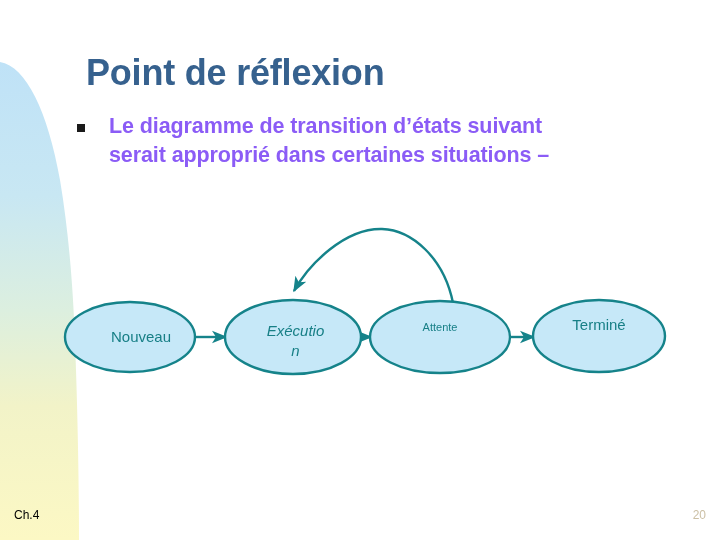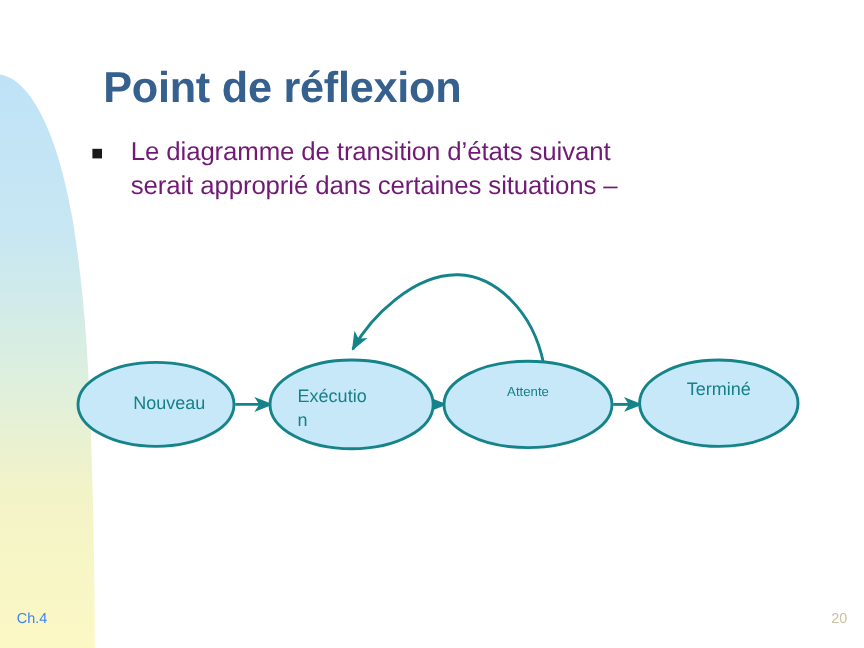--- a/index.html
+++ b/index.html
@@ -60,22 +60,22 @@
     left: 1px;
     top: 12px;
     width: 8px;
     height: 8px;
     background: #1a1a1a;
   }
   .bullet-text {
     display: block;
     margin-left: 33px;
     font-size: 21.5px;
-    font-weight: normal;
-    color: #701a75;
+    font-weight: bold;
+    color: #8b5cf6;
     line-height: 1.33;
     letter-spacing: -0.1px;
   }
 
   
   #state-diagram {
     position: absolute;
     left: 0;
     top: 0;
     width: 720px;
@@ -90,21 +90,21 @@
     line-height: 1.35;
     pointer-events: none;
   }
 
   
   #footer-chapter {
     position: absolute;
     left: 14px;
     top: 508px;
     font-size: 12px;
-    color: #3b82f6;
+    color: #000000;
   }
   #footer-pagenum {
     position: absolute;
     right: 14px;
     top: 508px;
     font-size: 12px;
     color: #cbbfa4;
   }
 </style>
 </head>
@@ -156,21 +156,21 @@
              C 345 228, 309 264, 294 291" fill="none" stroke="#15838a" stroke-width="2.4" marker-end="url(#arrowTeal)"></path>
 
     <ellipse cx="130" cy="337" rx="65" ry="35" fill="#c6e8f8" stroke="#15838a" stroke-width="2.4"></ellipse>
     <ellipse cx="293" cy="337" rx="68" ry="37" fill="#c6e8f8" stroke="#15838a" stroke-width="2.4"></ellipse>
     <ellipse cx="440" cy="337" rx="70" ry="36" fill="#c6e8f8" stroke="#15838a" stroke-width="2.4"></ellipse>
     <ellipse cx="599" cy="336" rx="66" ry="36" fill="#c6e8f8" stroke="#15838a" stroke-width="2.4"></ellipse>
   </svg>
 
   <div class="node-label" style="left:65px; top:327px; width:152px;">Nouveau</div>
 
-  <div class="node-label" style="left:248px; top:321px; width:95px; text-align:left;">
+  <div class="node-label" style="left:248px; top:321px; width:95px; text-align:center;font-style:italic;">
     <span>Exécutio</span><br>
     <span>n</span>
   </div>
 
   <div class="node-label" style="left:375px; top:320px; width:130px; font-size:11px;">Attente</div>
 
   <div class="node-label" style="left:534px; top:315px; width:130px;">Terminé</div>
 
   <div id="footer-chapter">Ch.4</div>
   <div id="footer-pagenum">20</div>

